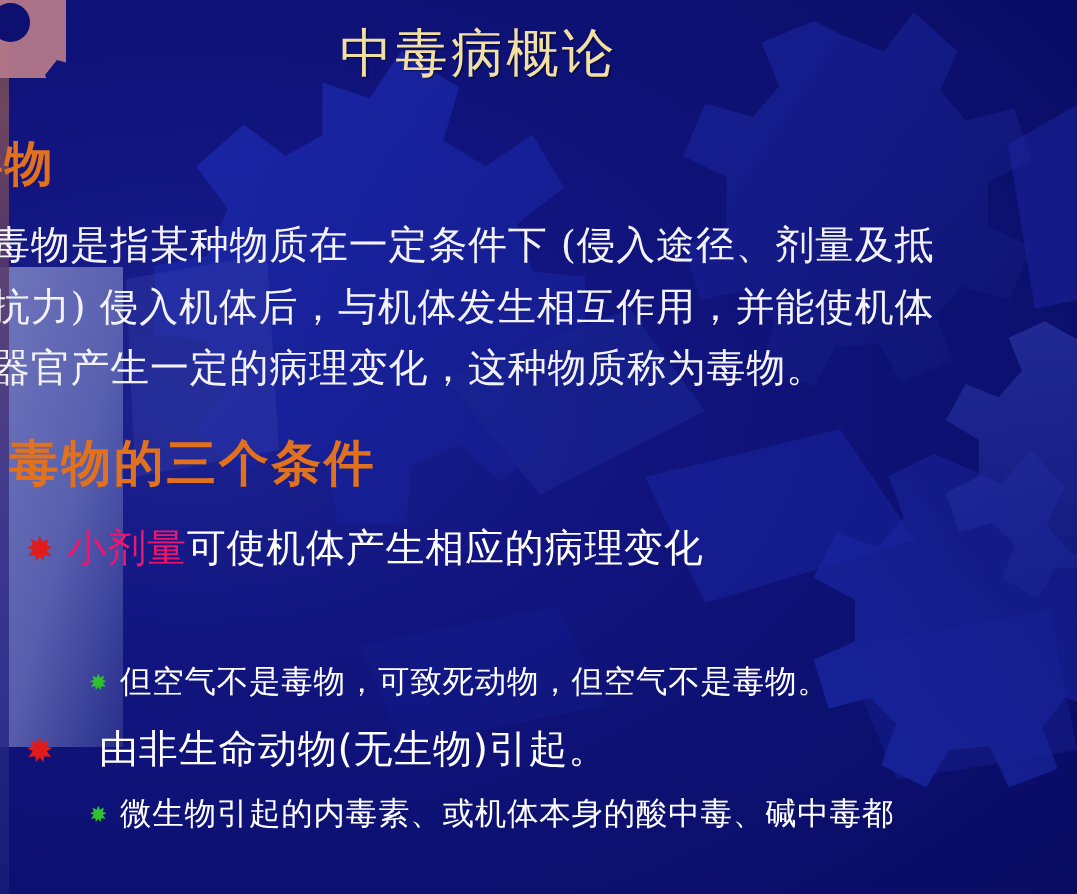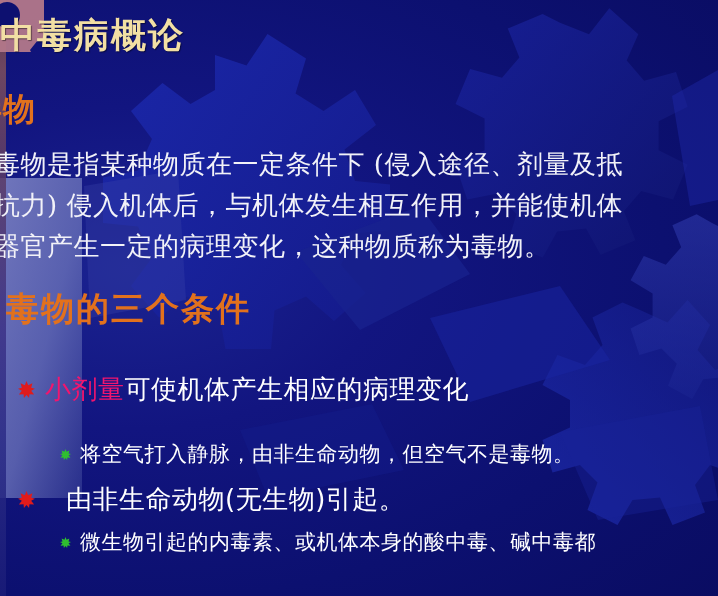--- a/index.html
+++ b/index.html
@@ -52,23 +52,24 @@
     width: 74px;
     height: 78px;
   }
 
   
   .title {
     position: absolute;
     left: 0;
     top: 12px;
     width: 638px;
+    text-align: center;
     font-family: "DejaVu Serif", serif;
     font-size: 35px;
-    font-weight: bold;
+    font-weight: normal;
     color: #f2dfa4;
     letter-spacing: 2px;
     text-shadow: 1px 1px 1px rgba(0,0,0,.45);
   }
   .head1 {
     position: absolute;
     left: -30px;
     top: 88px;
     font-family: "DejaVu Serif", serif;
     font-size: 32px;
@@ -123,21 +124,21 @@
   .hl { color: #f2156e; }
   .txt { color: #ffffff; }
 
   .star {
     display: inline-block;
     flex: none;
   }
   .star.red  { width: 17px; height: 17px; margin-right: 10px; }
   .star.green{ width: 11px; height: 11px; margin-right: 9px; }
 
-  .r1 { top: 348px; margin-top: 24px; }
+  .r1 { top: 348px; }
   .r2 { top: 394px; }
   .r3 { top: 440px; }
   .r4 { top: 482px; gap: 21px; }
   .r5 { top: 528px; }
 </style>
 </head>
 <body>
 
 <div id="slide">
 
@@ -234,21 +235,21 @@
     <span class="hl">小剂量</span>
       <span class="txt">可使机体产生相应的病理变化</span>
   </div>
 
 
   <div class="bullet-row lvl2 r3">
     <svg class="star green" viewBox="0 0 20 20">
       <path fill="#2fbf2f" d="M10,0 L12,5 L17,2.5 L15.5,8 L20,9 L15.5,11.5 L19,16 L13.5,15.5
         L13,20 L10,16.5 L7,20 L6.5,15.5 L1,16 L4.5,11.5 L0,9 L4.5,8 L3,2.5 L8,5 Z"></path>
     </svg>
-    <span class="txt">将空气打入静脉，由非生命动物，但空气不是毒物。</span>
+    <span class="txt">但空气不是毒物，可致死动物，但空气不是毒物。</span>
   </div>
 
   <div class="bullet-row lvl1 r4">
     <svg class="star red" viewBox="0 0 20 20">
       <path fill="#e01b1b" d="M10,0 L12,5 L17,2.5 L15.5,8 L20,9 L15.5,11.5 L19,16 L13.5,15.5
         L13,20 L10,16.5 L7,20 L6.5,15.5 L1,16 L4.5,11.5 L0,9 L4.5,8 L3,2.5 L8,5 Z"></path>
     </svg>
     <span class="txt">由非生命动物(无生物)引起。</span>
   </div>
 

